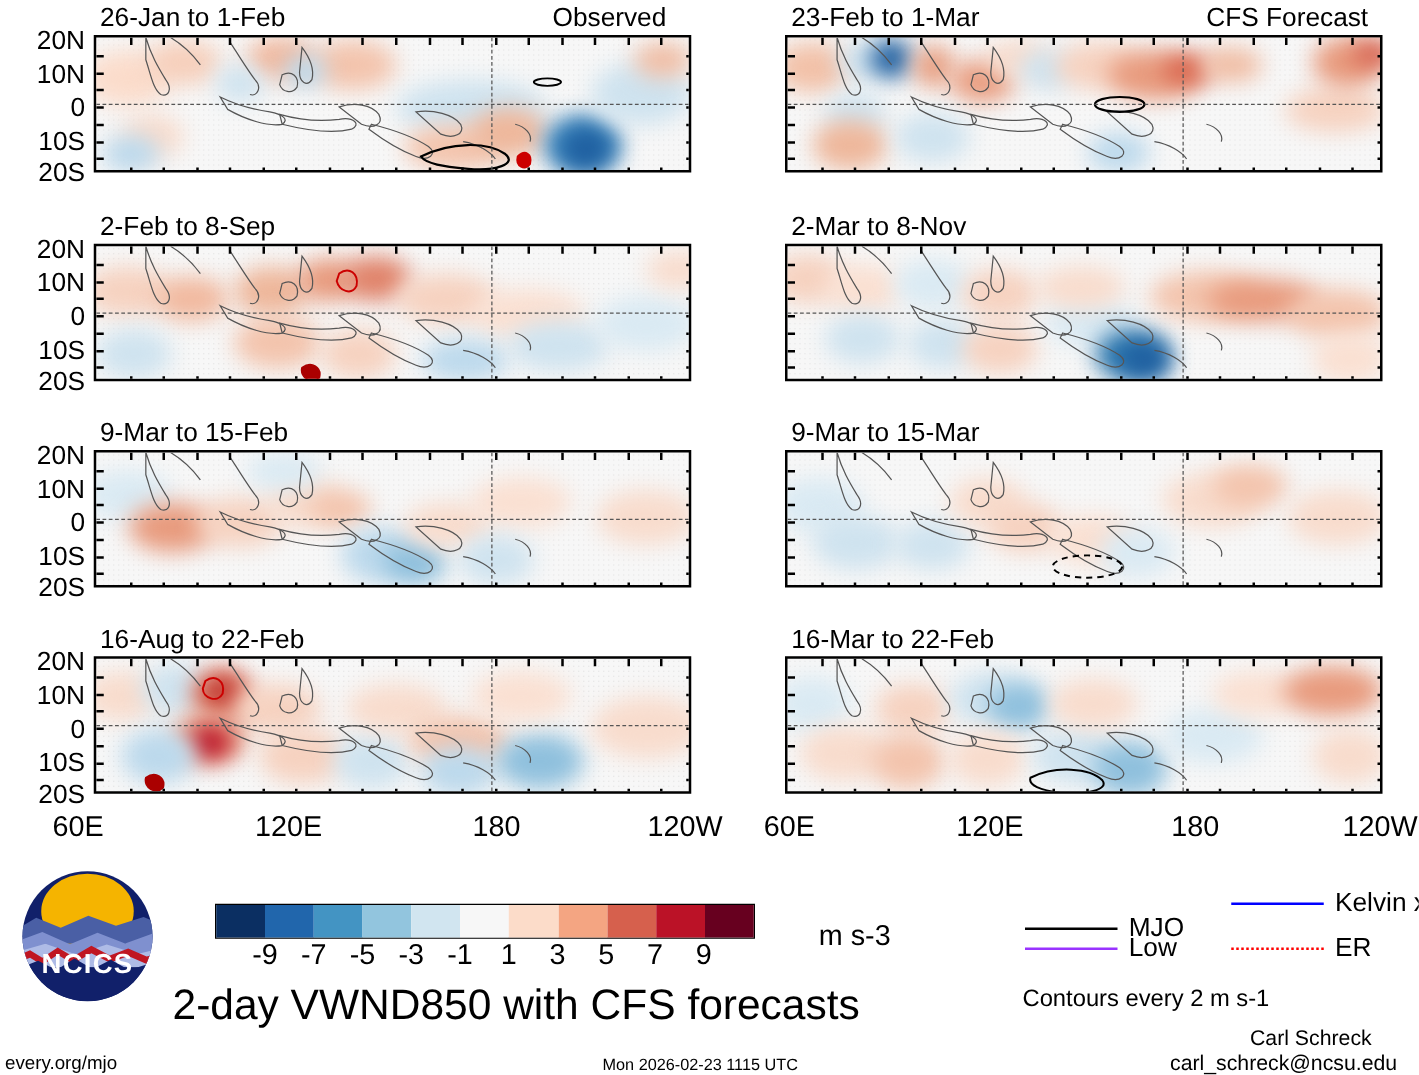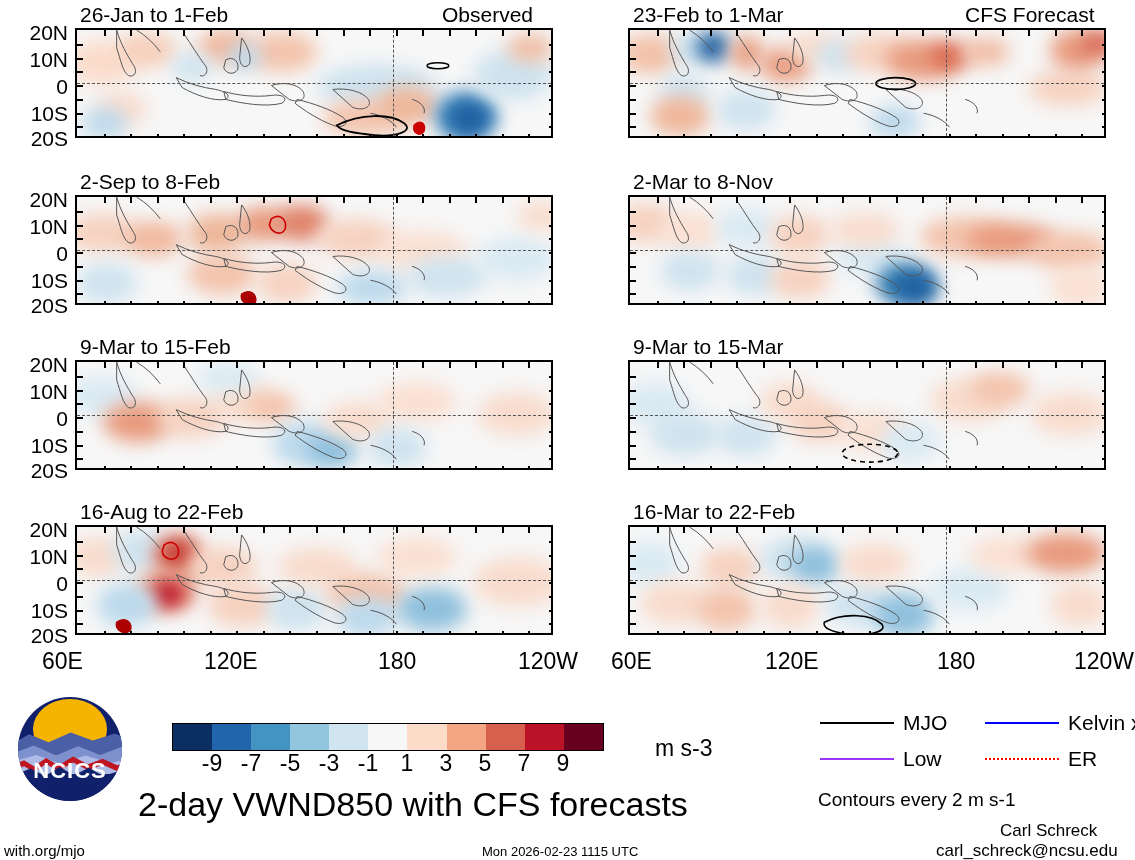--- a/index.html
+++ b/index.html
@@ -354,21 +354,21 @@
     <div class="tickcol" style="top: 0px; height: 110px; left: 472px;">
       <i style="top: 13.75px;"></i>
       <i style="top: 27.5px;"></i>
       <i style="top: 41.25px;"></i>
       <i style="top: 55px;"></i>
       <i style="top: 68.75px;"></i>
       <i style="top: 82.5px;"></i>
       <i style="top: 96.25px;"></i>
     </div>
   </div>
-<div class="panel-title" style="left:80px;top:171px;">2-Sep to 8-Feb</div>
+<div class="panel-title" style="left:80px;top:171px;">2-Feb to 8-Sep</div>
 
 <div class="panel" style="left:628px;top:195px;width:478px;height:110px;">
   <div class="stipple"></div>
   <div class="blob" style="left:-14px;top:6px;width:60px;height:40px;background:#f6d2c0;"></div>
   <div class="blob" style="left:30px;top:14px;width:60px;height:40px;background:#fae0d2;"></div>
   <div class="blob" style="left:86px;top:10px;width:60px;height:40px;background:#daeaf3;"></div>
   <div class="blob" style="left:140px;top:18px;width:60px;height:40px;background:#f6d2c0;"></div>
   <div class="blob" style="left:30px;top:54px;width:60px;height:40px;background:#cfe3ef;"></div>
   <div class="blob" style="left:96px;top:58px;width:56px;height:40px;background:#cfe3ef;"></div>
   <div class="blob" style="left:140px;top:62px;width:60px;height:40px;background:#f6d2c0;"></div>
@@ -899,35 +899,35 @@
 <div class="cbtick" style="left:309px;top:752px;width:40px;">-3</div>
 <div class="cbtick" style="left:348px;top:752px;width:40px;">-1</div>
 <div class="cbtick" style="left:387px;top:752px;width:40px;">1</div>
 <div class="cbtick" style="left:426px;top:752px;width:40px;">3</div>
 <div class="cbtick" style="left:465px;top:752px;width:40px;">5</div>
 <div class="cbtick" style="left:504px;top:752px;width:40px;">7</div>
 <div class="cbtick" style="left:543px;top:752px;width:40px;">9</div>
 
 <div id="cb-units" style="left:655px;top:737px;">m s-3</div>
 
-<div class="lgitem" style="left:820px;top:712px;">
+<div class="lgitem" style="left:820px;top:732px;">
   <span class="lgline" style="border-top:2.5px solid #000000;"></span>
   <span class="lgtext">MJO</span>
 </div>
 <div class="lgitem" style="left:985px;top:712px;">
   <span class="lgline" style="border-top:2.5px solid #0000ff;"></span>
   <span class="lgtext">Kelvin x2</span>
 </div>
 <div class="lgitem" style="left:820px;top:748px;">
   <span class="lgline" style="border-top:2.5px solid #9933ff;"></span>
   <span class="lgtext">Low</span>
 </div>
 <div class="lgitem" style="left:985px;top:748px;">
   <span class="lgline" style="border-top:2.5px dotted #ff0000;"></span>
   <span class="lgtext">ER</span>
 </div>
 
 <div id="main-title" style="left:138px;top:787px;">2-day VWND850 with CFS forecasts</div>
 <div id="contour-note" style="left:818px;top:790px;">Contours every 2 m s-1</div>
 <div id="author" style="left:1000px;top:822px;">Carl Schreck</div>
 <div id="email" style="left:936px;top:842px;">carl_schreck@ncsu.edu</div>
-<div id="site" style="left:4px;top:843px;">with.org/mjo</div>
+<div id="site" style="left:4px;top:843px;">every.org/mjo</div>
 <div id="stamp" style="left:482px;top:845px;">Mon 2026-02-23 1115 UTC</div>
 
 </body></html>

